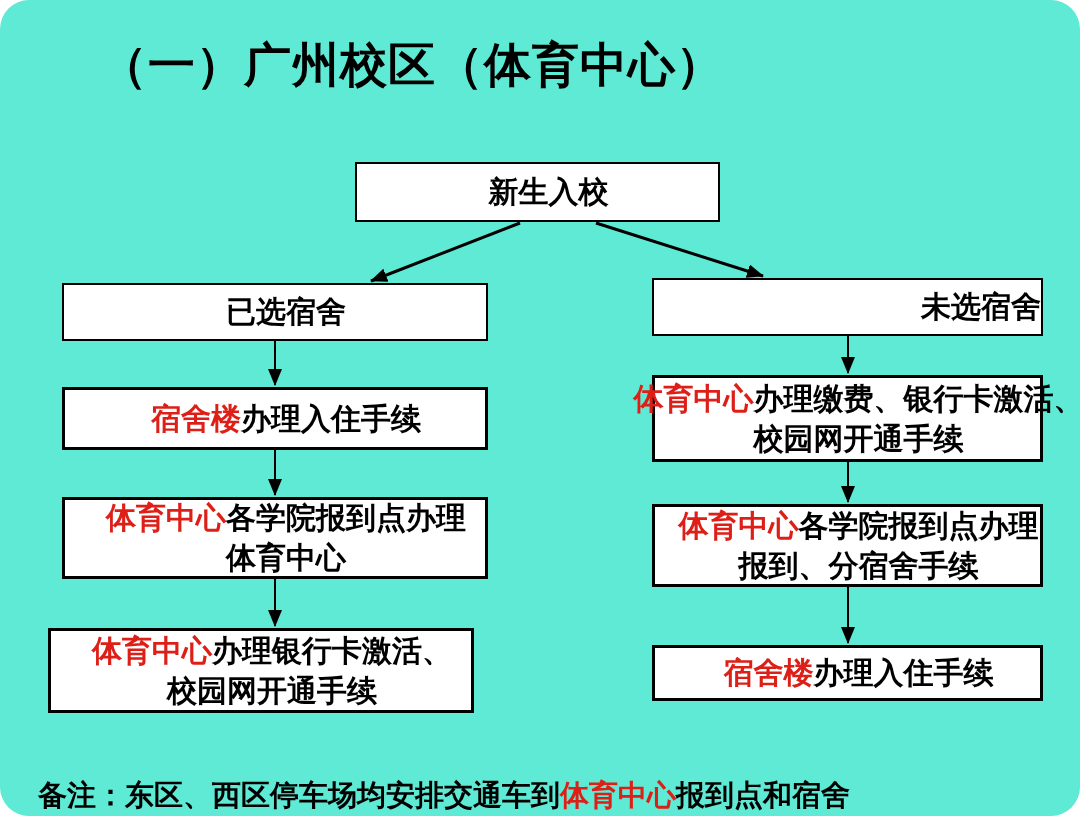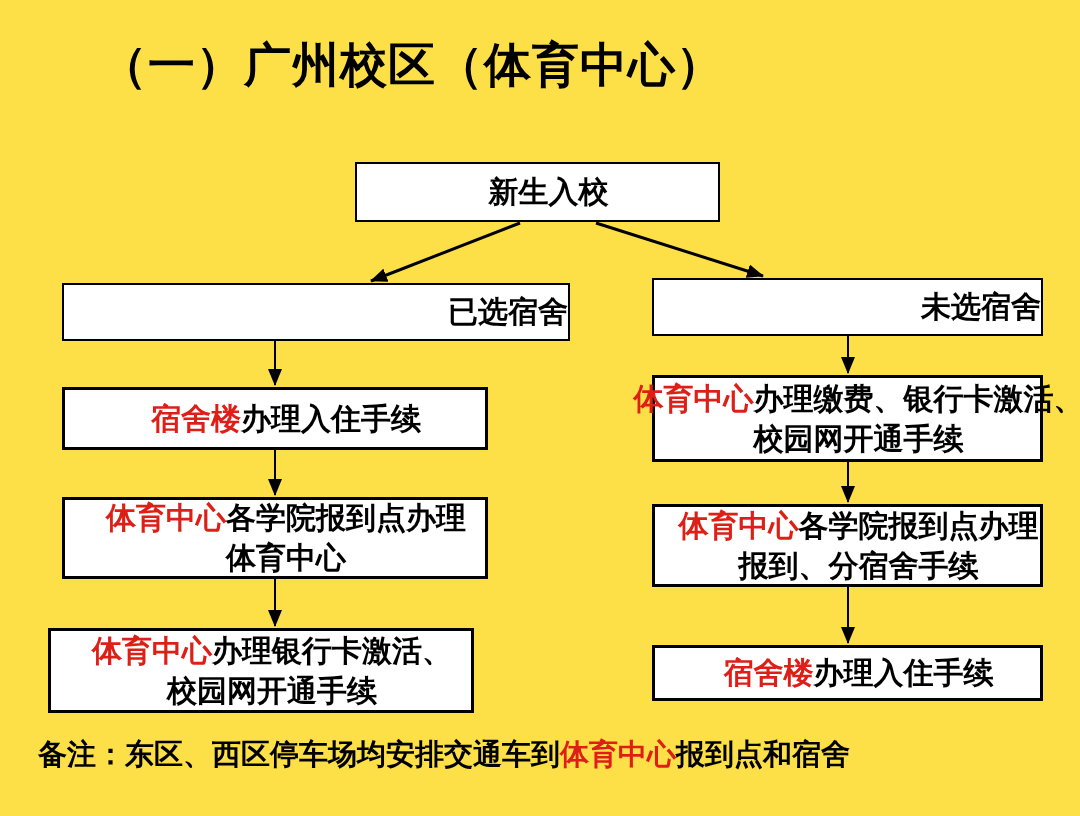--- a/index.html
+++ b/index.html
@@ -4,24 +4,25 @@
 <style>
   html, body {
     margin: 0;
     padding: 0;
     background: #ffffff;
   }
   #page {
     position: relative;
     width: 1080px;
     height: 816px;
-    background: #fde047;
+    background: #5eead4;
     font-family: "Liberation Sans", sans-serif;
     color: #000000;
     overflow: hidden;
+    border-radius: 29px;
   }
   .page-title {
     position: absolute;
     left: 100px;
     top: 34px;
     font-size: 47px;
     font-weight: bold;
     letter-spacing: 1px;
     white-space: nowrap;
   }
@@ -40,42 +41,42 @@
     padding-left: 22px;
   }
   .flow-box.thick { border-width: 3px; }
   .flow-box .line { line-height: 40px; white-space: nowrap; }
   .red { color: var(--accent-red, #dd1f17); }
 
   
   #box-root   { left: 355px; top: 162px; width: 365px; height: 60px; }
 
   
-  #box-l1 { left: 62px; top: 283px; width: 508px; height: 58px; align-items: flex-end; }
+  #box-l1 { left: 62px; top: 283px; width: 426px; height: 58px; }
   #box-l2 { left: 62px; top: 387px; width: 426px; height: 63px; }
   #box-l3 { left: 62px; top: 497px; width: 426px; height: 82px; }
   #box-l4 { left: 48px; top: 628px; width: 426px; height: 85px; }
 
   
   #box-r1 { left: 652px; top: 278px; width: 391px; height: 58px; align-items: flex-end; }
   #box-r2 { left: 652px; top: 375px; width: 391px; height: 87px; }
   #box-r3 { left: 652px; top: 504px; width: 391px; height: 83px; }
   #box-r4 { left: 652px; top: 645px; width: 391px; height: 56px; }
 
   .arrows-layer {
     position: absolute;
     left: 0; top: 0;
     width: 1080px;
     height: 816px;
     pointer-events: none;
   }
   .note-text {
     position: absolute;
     left: 38px;
-    top: 735px;
+    top: 776px;
     font-size: 29px;
     font-weight: bold;
     white-space: nowrap;
   }
   .note-text .line { display: block; }
   .note-text .line span { display: inline; }
 </style>
 </head>
 <body>
 

